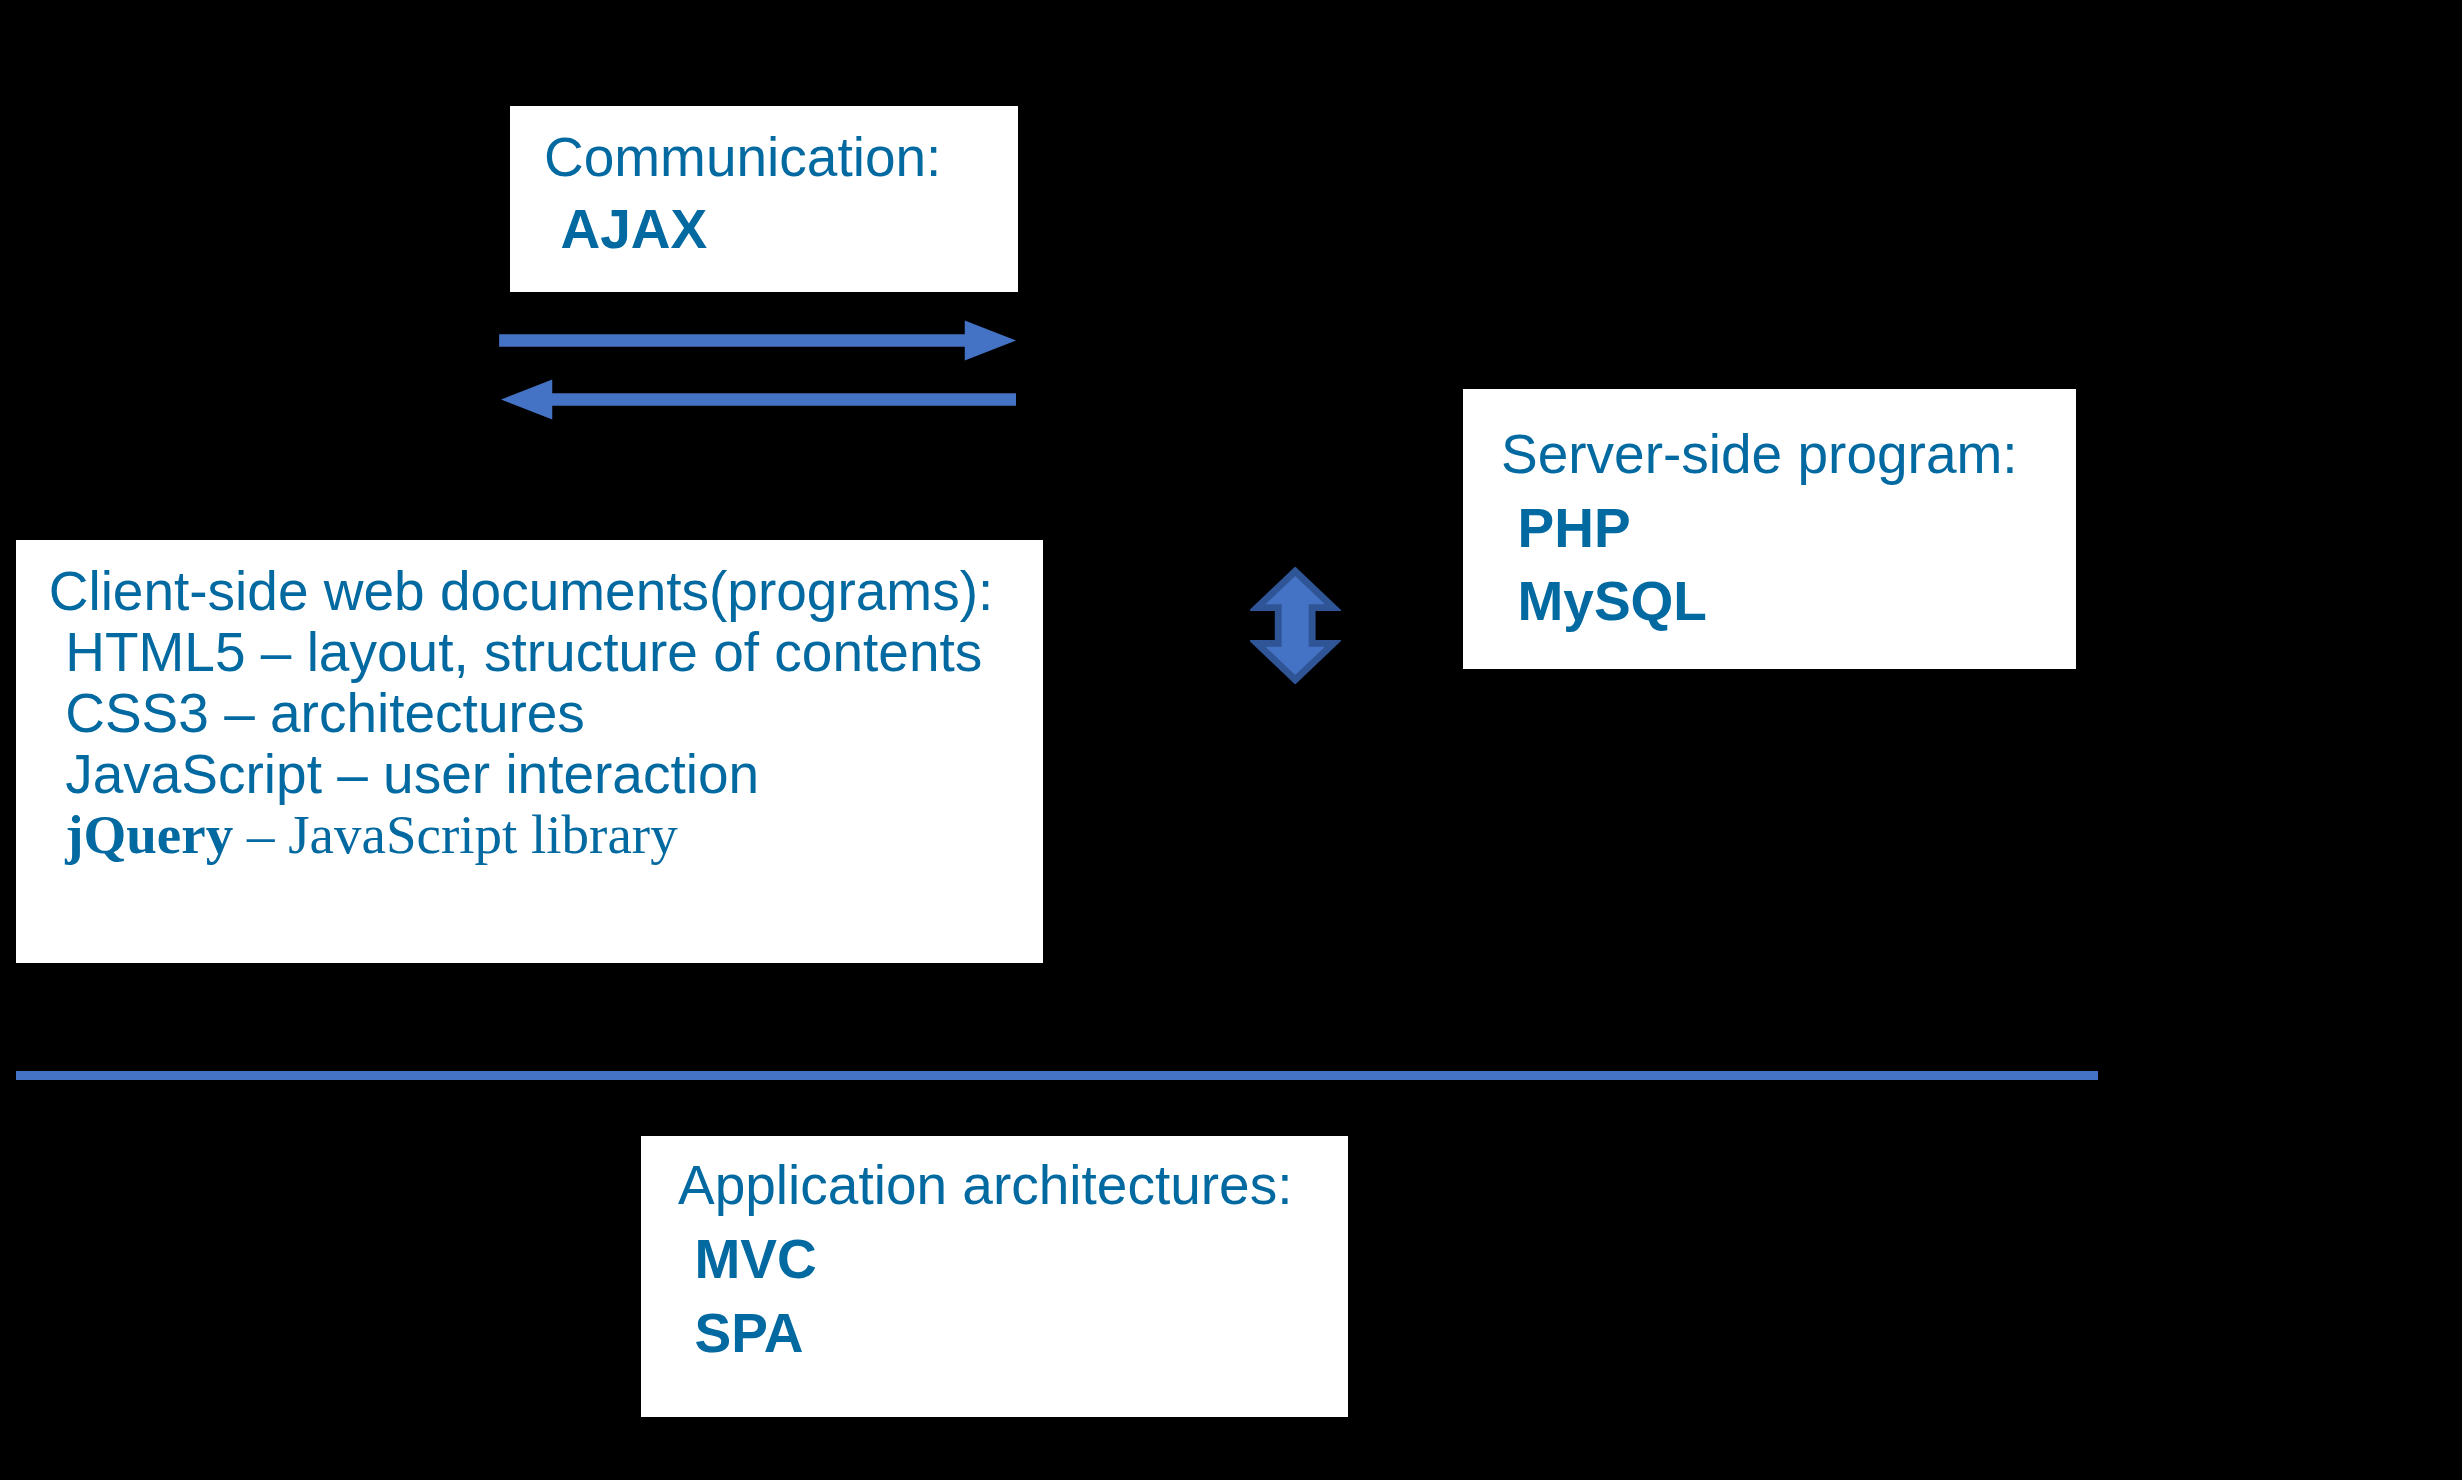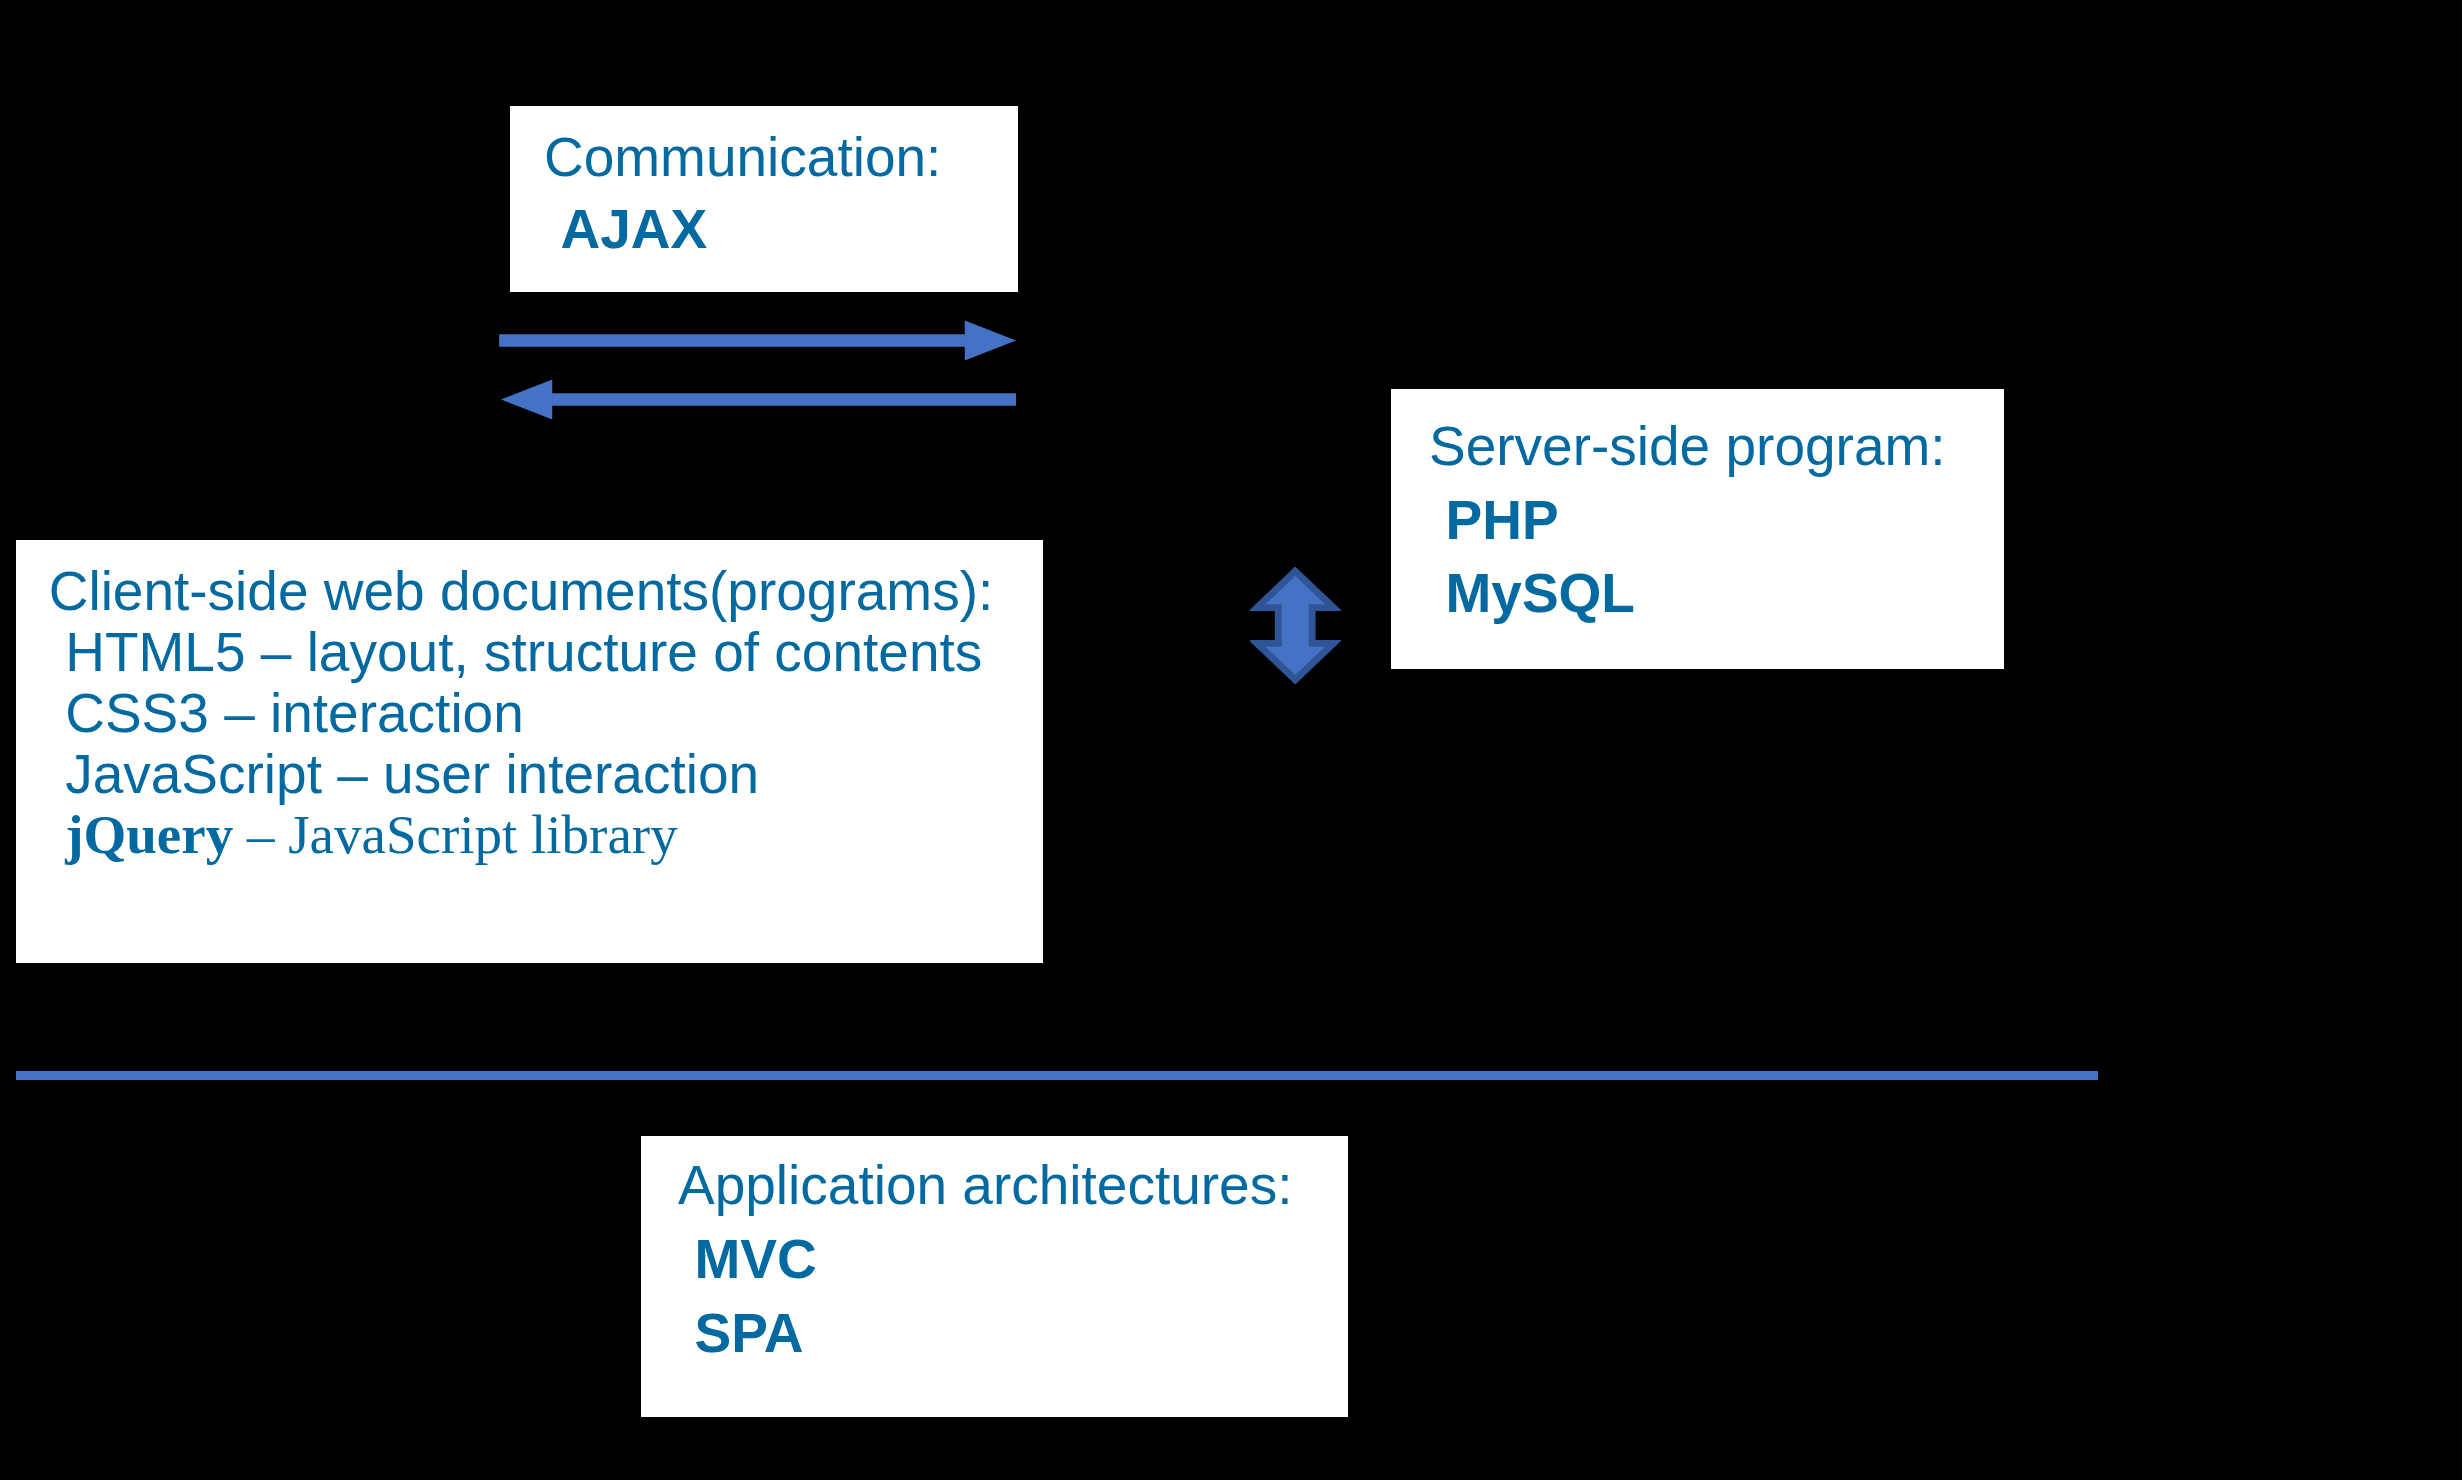--- a/index.html
+++ b/index.html
@@ -51,22 +51,22 @@
   #box-communication .line + .line { margin-top: 16.4px; }
 
   #box-client {
     left: 15.7px;  top: 540px;  width: 1027px;  height: 423px;
     padding: 23px 0 0 33px;
   }
   #box-client .line { font-size: 55px; }
   #box-client .line + .line { margin-top: 5px; }
 
   #box-server {
-    left: 1391px;  top: 389px;  width: 613px;  height: 280px;
-    padding: 29px 0 0 38px;
+    left: 1463px;  top: 389px;  width: 613px;  height: 280px;
+    padding: 37px 0 0 38px;
   }
   #box-server .line { font-size: 55px; }
   #box-server .line + .line { margin-top: 17.6px; }
 
   #box-architectures {
     left: 632px;  top: 1136px;  width: 707px;  height: 281px;
     padding: 21.4px 0 0 37px;
     margin-left: 9px;
   }
   #box-architectures .line { font-size: 55px; }
@@ -105,21 +105,21 @@
   </svg>
 
   <svg class="arrow-svg" id="arrow-response" viewBox="0 0 850 72" aria-hidden="true">
     <rect x="80" y="26" width="757" height="20" fill="#4472C4"></rect>
     <polygon points="95,4 13,36 95,68" fill="#4472C4"></polygon>
   </svg>
 
   <div class="box" id="box-client">
     <div class="line">Client-side web documents(programs):</div>
     <div class="line indent">HTML5 – layout, structure of contents</div>
-    <div class="line indent">CSS3 – interaction</div>
+    <div class="line indent">CSS3 – architectures</div>
     <div class="line indent">JavaScript – user interaction</div>
     <div class="line serif indent"><b>jQuery</b><span> – </span><span>JavaScript library</span></div>
   </div>
 
   <svg class="arrow-svg" id="arrow-server-link" viewBox="0 0 145 185" aria-hidden="true">
     <polygon points="72,6 133,64 99,64 99,121 133,121 72,179 11,121 45,121 45,64 11,64" fill="#4472C4" stroke="#2F5597" stroke-width="11" stroke-linejoin="miter"></polygon>
   </svg>
 
   <div class="box" id="box-server">
     <div class="line">Server-side program:</div>

